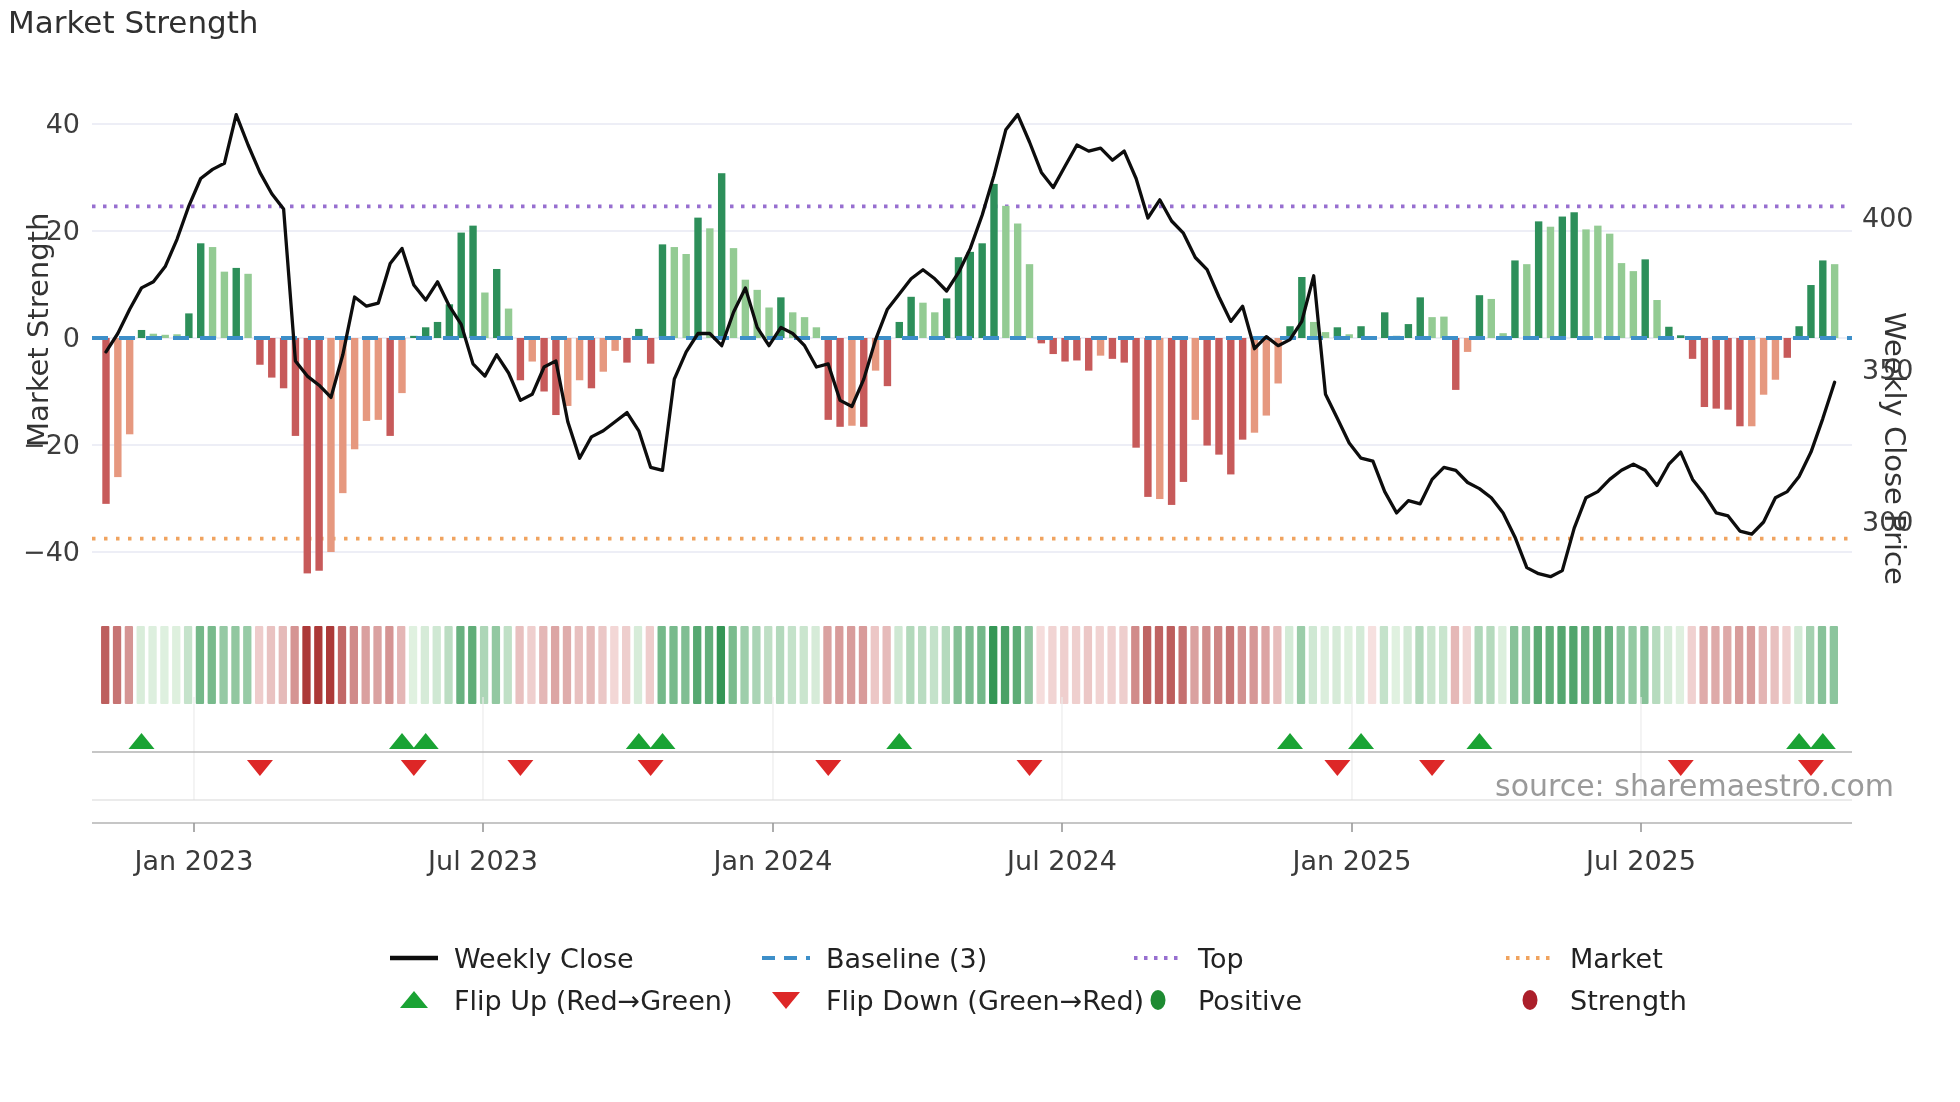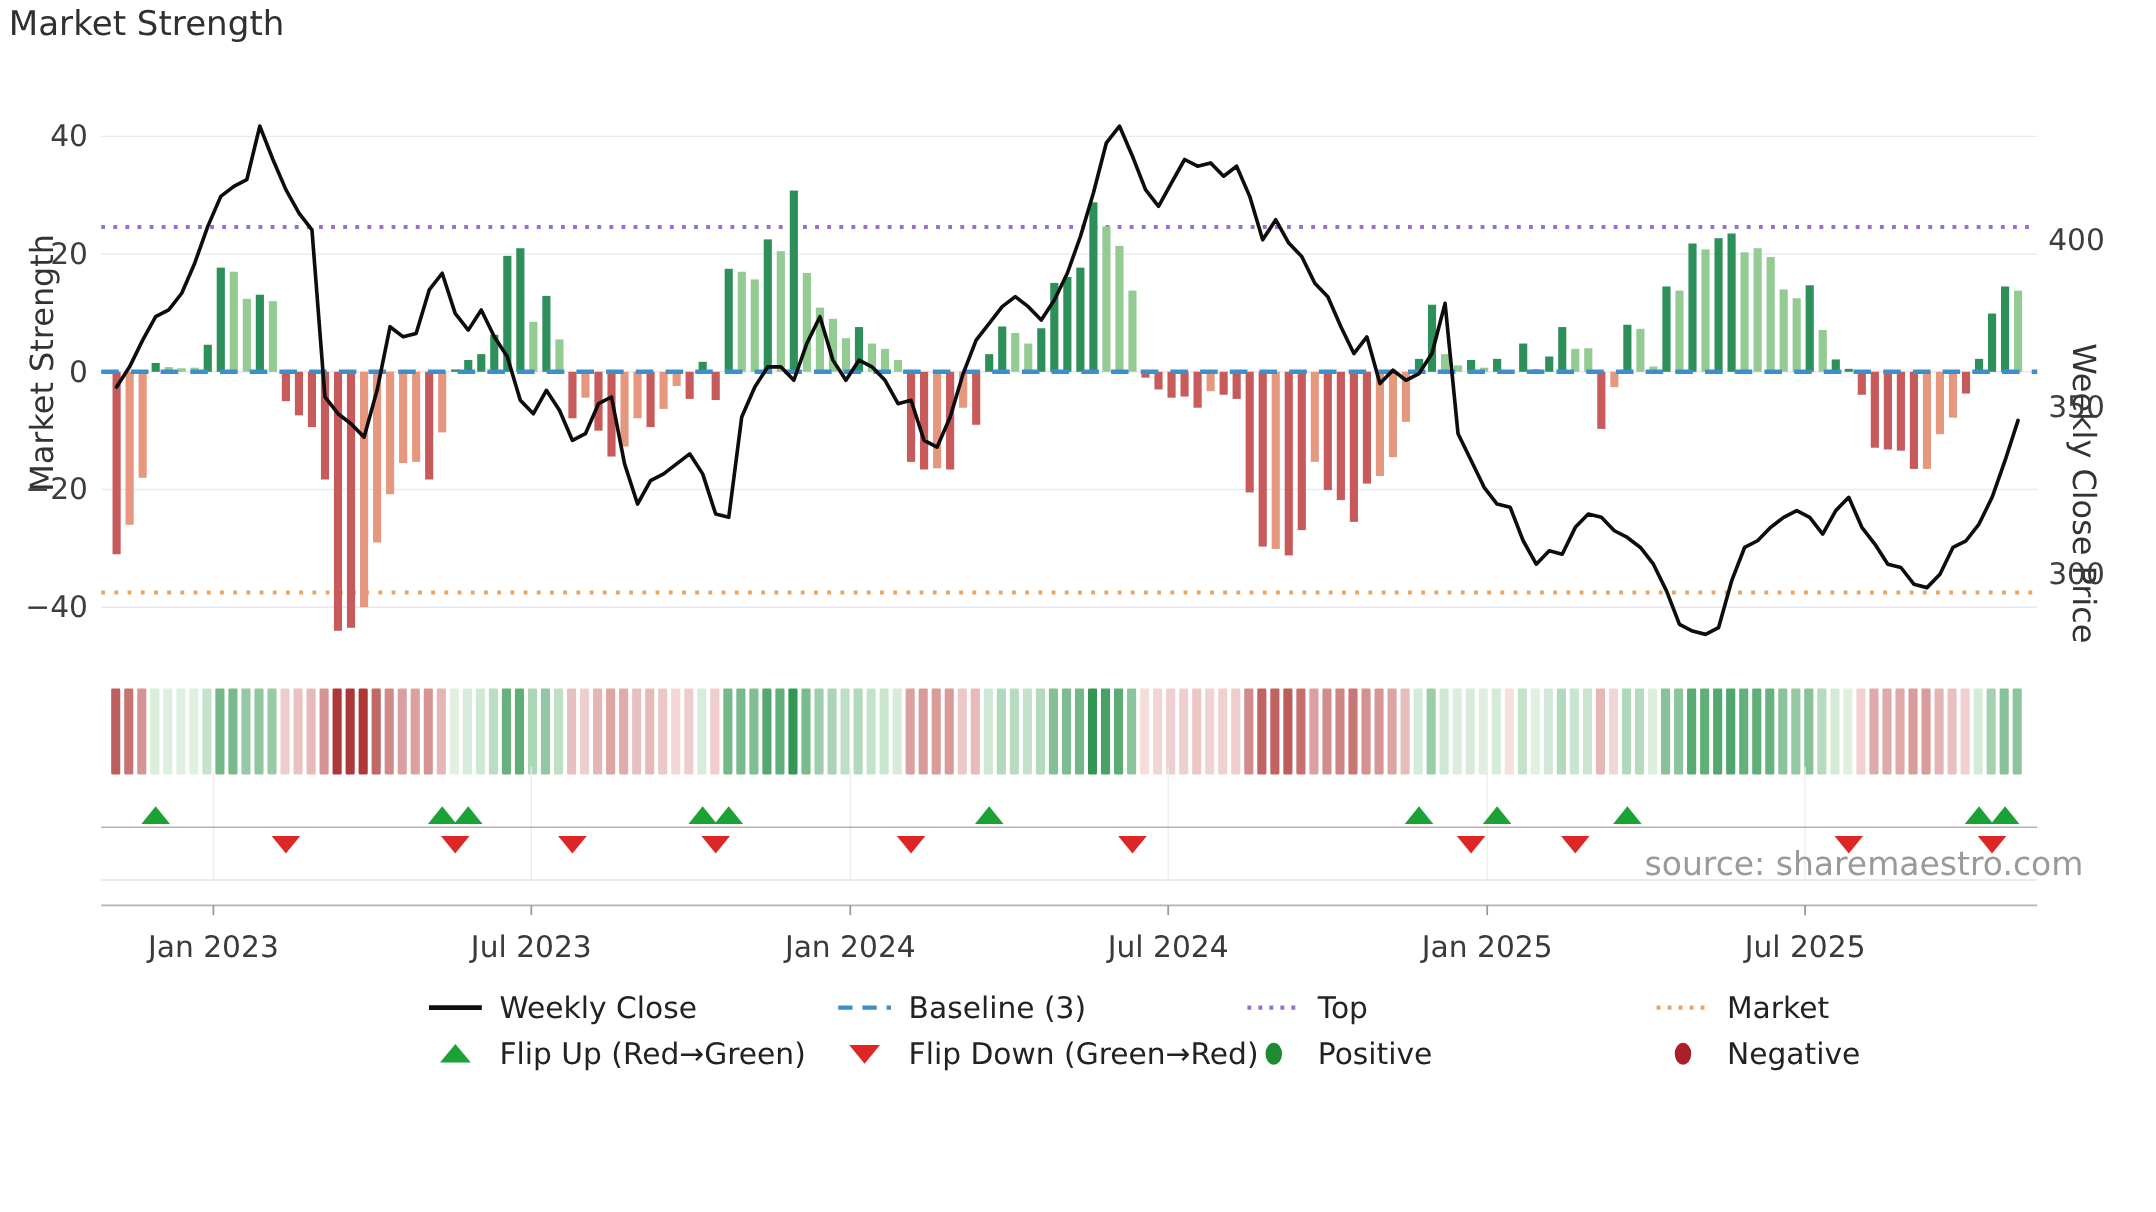--- a/index.html
+++ b/index.html
@@ -3,21 +3,21 @@
 <meta charset="utf-8">
 <style>
   html,body{margin:0;padding:0;background:#ffffff;}
   #stage{position:relative;width:1960px;height:1102px;background:#fff;overflow:hidden;
          font-family:"DejaVu Sans","Liberation Sans",sans-serif;}
   #page-title{position:absolute;left:8px;top:4px;font-size:31px;color:#303030;}
   .ylab{position:absolute;font-size:29px;color:#333;white-space:nowrap;}
   #ylab-left{left:-62px;top:330px;transform:rotate(-90deg);transform-origin:center;width:200px;text-align:center;}
   #ylab-right{right:-60px;top:420px;transform:rotate(90deg);transform-origin:center;width:250px;text-align:center;}
   #src{position:absolute;right:66px;top:768px;font-size:30px;color:#9a9a9a;}
-  #legend{position:absolute;left:0;top:888px;width:1580px;height:110px;}
+  #legend{position:absolute;left:0;top:930px;width:1580px;height:110px;}
   .lg-item{position:absolute;display:flex;align-items:center;height:36px;}
   .lg-sw{width:52px;display:flex;align-items:center;justify-content:center;margin-right:14px;flex:0 0 52px;}
   .lg-txt{font-size:27px;color:#222;white-space:nowrap;}
   svg text{font-family:"DejaVu Sans","Liberation Sans",sans-serif;}
 </style>
 </head>
 <body>
 
 <div id="stage">
   <div id="page-title">Market Strength</div>
@@ -443,16 +443,16 @@
           </svg>
         </span>
         <span class="lg-txt">Positive</span>
       </div>
       <div class="lg-item" style="left: 1504px; top: 52px;">
         <span class="lg-sw">
           <svg width="52" height="30" viewBox="0 0 52 30">
             <ellipse cx="26" cy="15" rx="7.5" ry="10" fill="#ab1f2a"></ellipse>
           </svg>
         </span>
-        <span class="lg-txt">Negative</span>
+        <span class="lg-txt">Strength</span>
       </div>
     </div>
 </div>
 
 </body></html>

